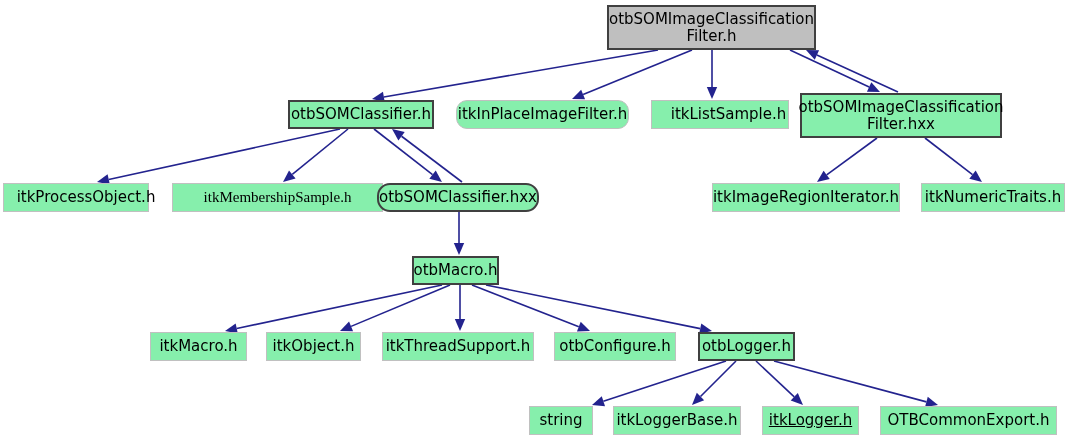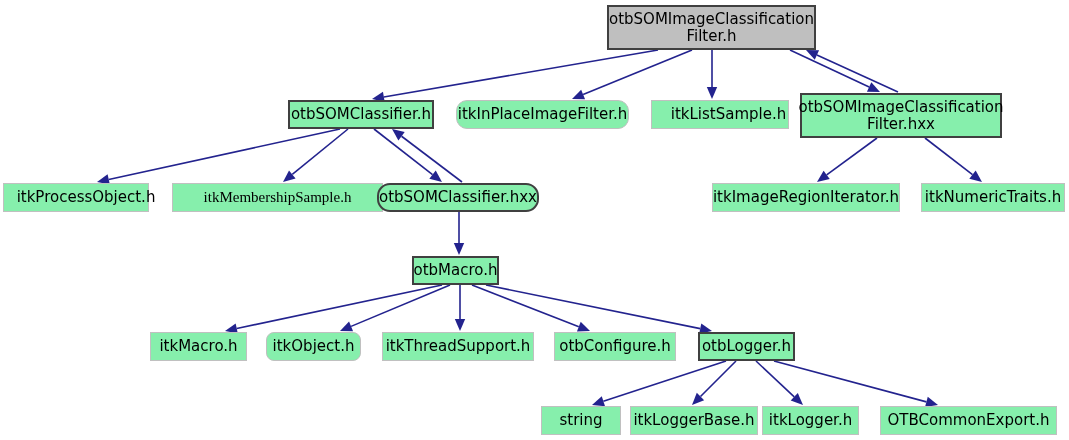--- a/index.html
+++ b/index.html
@@ -149,22 +149,22 @@
       <div class="node" style="left: 651px; top: 100px; width: 138px; height: 29px; padding-left: 17px;"><span class="node-label">itkListSample.h</span></div>
       <div class="node header" style="left: 800px; top: 93px; width: 202px; height: 45px;"><span class="node-label">otbSOMImageClassification
 Filter.hxx</span></div>
       <div class="node" style="left: 3px; top: 183px; width: 146px; height: 29px; padding-left: 20px;"><span class="node-label">itkProcessObject.h</span></div>
       <div class="node" style="left: 172px; top: 183px; width: 211px; height: 29px; font-family: Liberation Serif, serif;"><span class="node-label">itkMembershipSample.h</span></div>
       <div class="node header" style="left: 377px; top: 183px; width: 162px; height: 29px; border-radius: 13px;"><span class="node-label">otbSOMClassifier.hxx</span></div>
       <div class="node" style="left: 712px; top: 183px; width: 188px; height: 29px;"><span class="node-label">itkImageRegionIterator.h</span></div>
       <div class="node" style="left: 921px; top: 183px; width: 144px; height: 29px;"><span class="node-label">itkNumericTraits.h</span></div>
       <div class="node header" style="left: 412px; top: 256px; width: 87px; height: 29px;"><span class="node-label">otbMacro.h</span></div>
       <div class="node" style="left: 150px; top: 332px; width: 97px; height: 29px;"><span class="node-label">itkMacro.h</span></div>
-      <div class="node" style="left: 266px; top: 332px; width: 95px; height: 29px; border-radius: 8px;"><span class="node-label">itkObject.h</span></div>
+      <div class="node" style="left: 266px; top: 332px; width: 95px; height: 29px;"><span class="node-label">itkObject.h</span></div>
       <div class="node" style="left: 382px; top: 332px; width: 152px; height: 29px;"><span class="node-label">itkThreadSupport.h</span></div>
       <div class="node" style="left: 554px; top: 332px; width: 122px; height: 29px;"><span class="node-label">otbConfigure.h</span></div>
       <div class="node header" style="left: 698px; top: 332px; width: 97px; height: 29px;"><span class="node-label">otbLogger.h</span></div>
-      <div class="node" style="left: 529px; top: 406px; width: 80px; height: 29px; margin-left: 12px;"><span class="node-label">string</span></div>
-      <div class="node" style="left: 613px; top: 406px; width: 128px; height: 29px; margin-left: 17px;"><span class="node-label">itkLoggerBase.h</span></div>
-      <div class="node" style="left: 762px; top: 406px; width: 97px; height: 29px;"><span class="node-label">itkLogger.h</span></div>
+      <div class="node" style="left: 529px; top: 406px; width: 64px; height: 29px;"><span class="node-label">string</span></div>
+      <div class="node" style="left: 613px; top: 406px; width: 128px; height: 29px;"><span class="node-label">itkLoggerBase.h</span></div>
+      <div class="node" style="left: 762px; top: 406px; width: 97px; height: 29px; text-decoration: underline;"><span class="node-label">itkLogger.h</span></div>
       <div class="node" style="left: 880px; top: 406px; width: 177px; height: 29px;"><span class="node-label">OTBCommonExport.h</span></div>
     </div>
 </div>
 
 </body></html>

